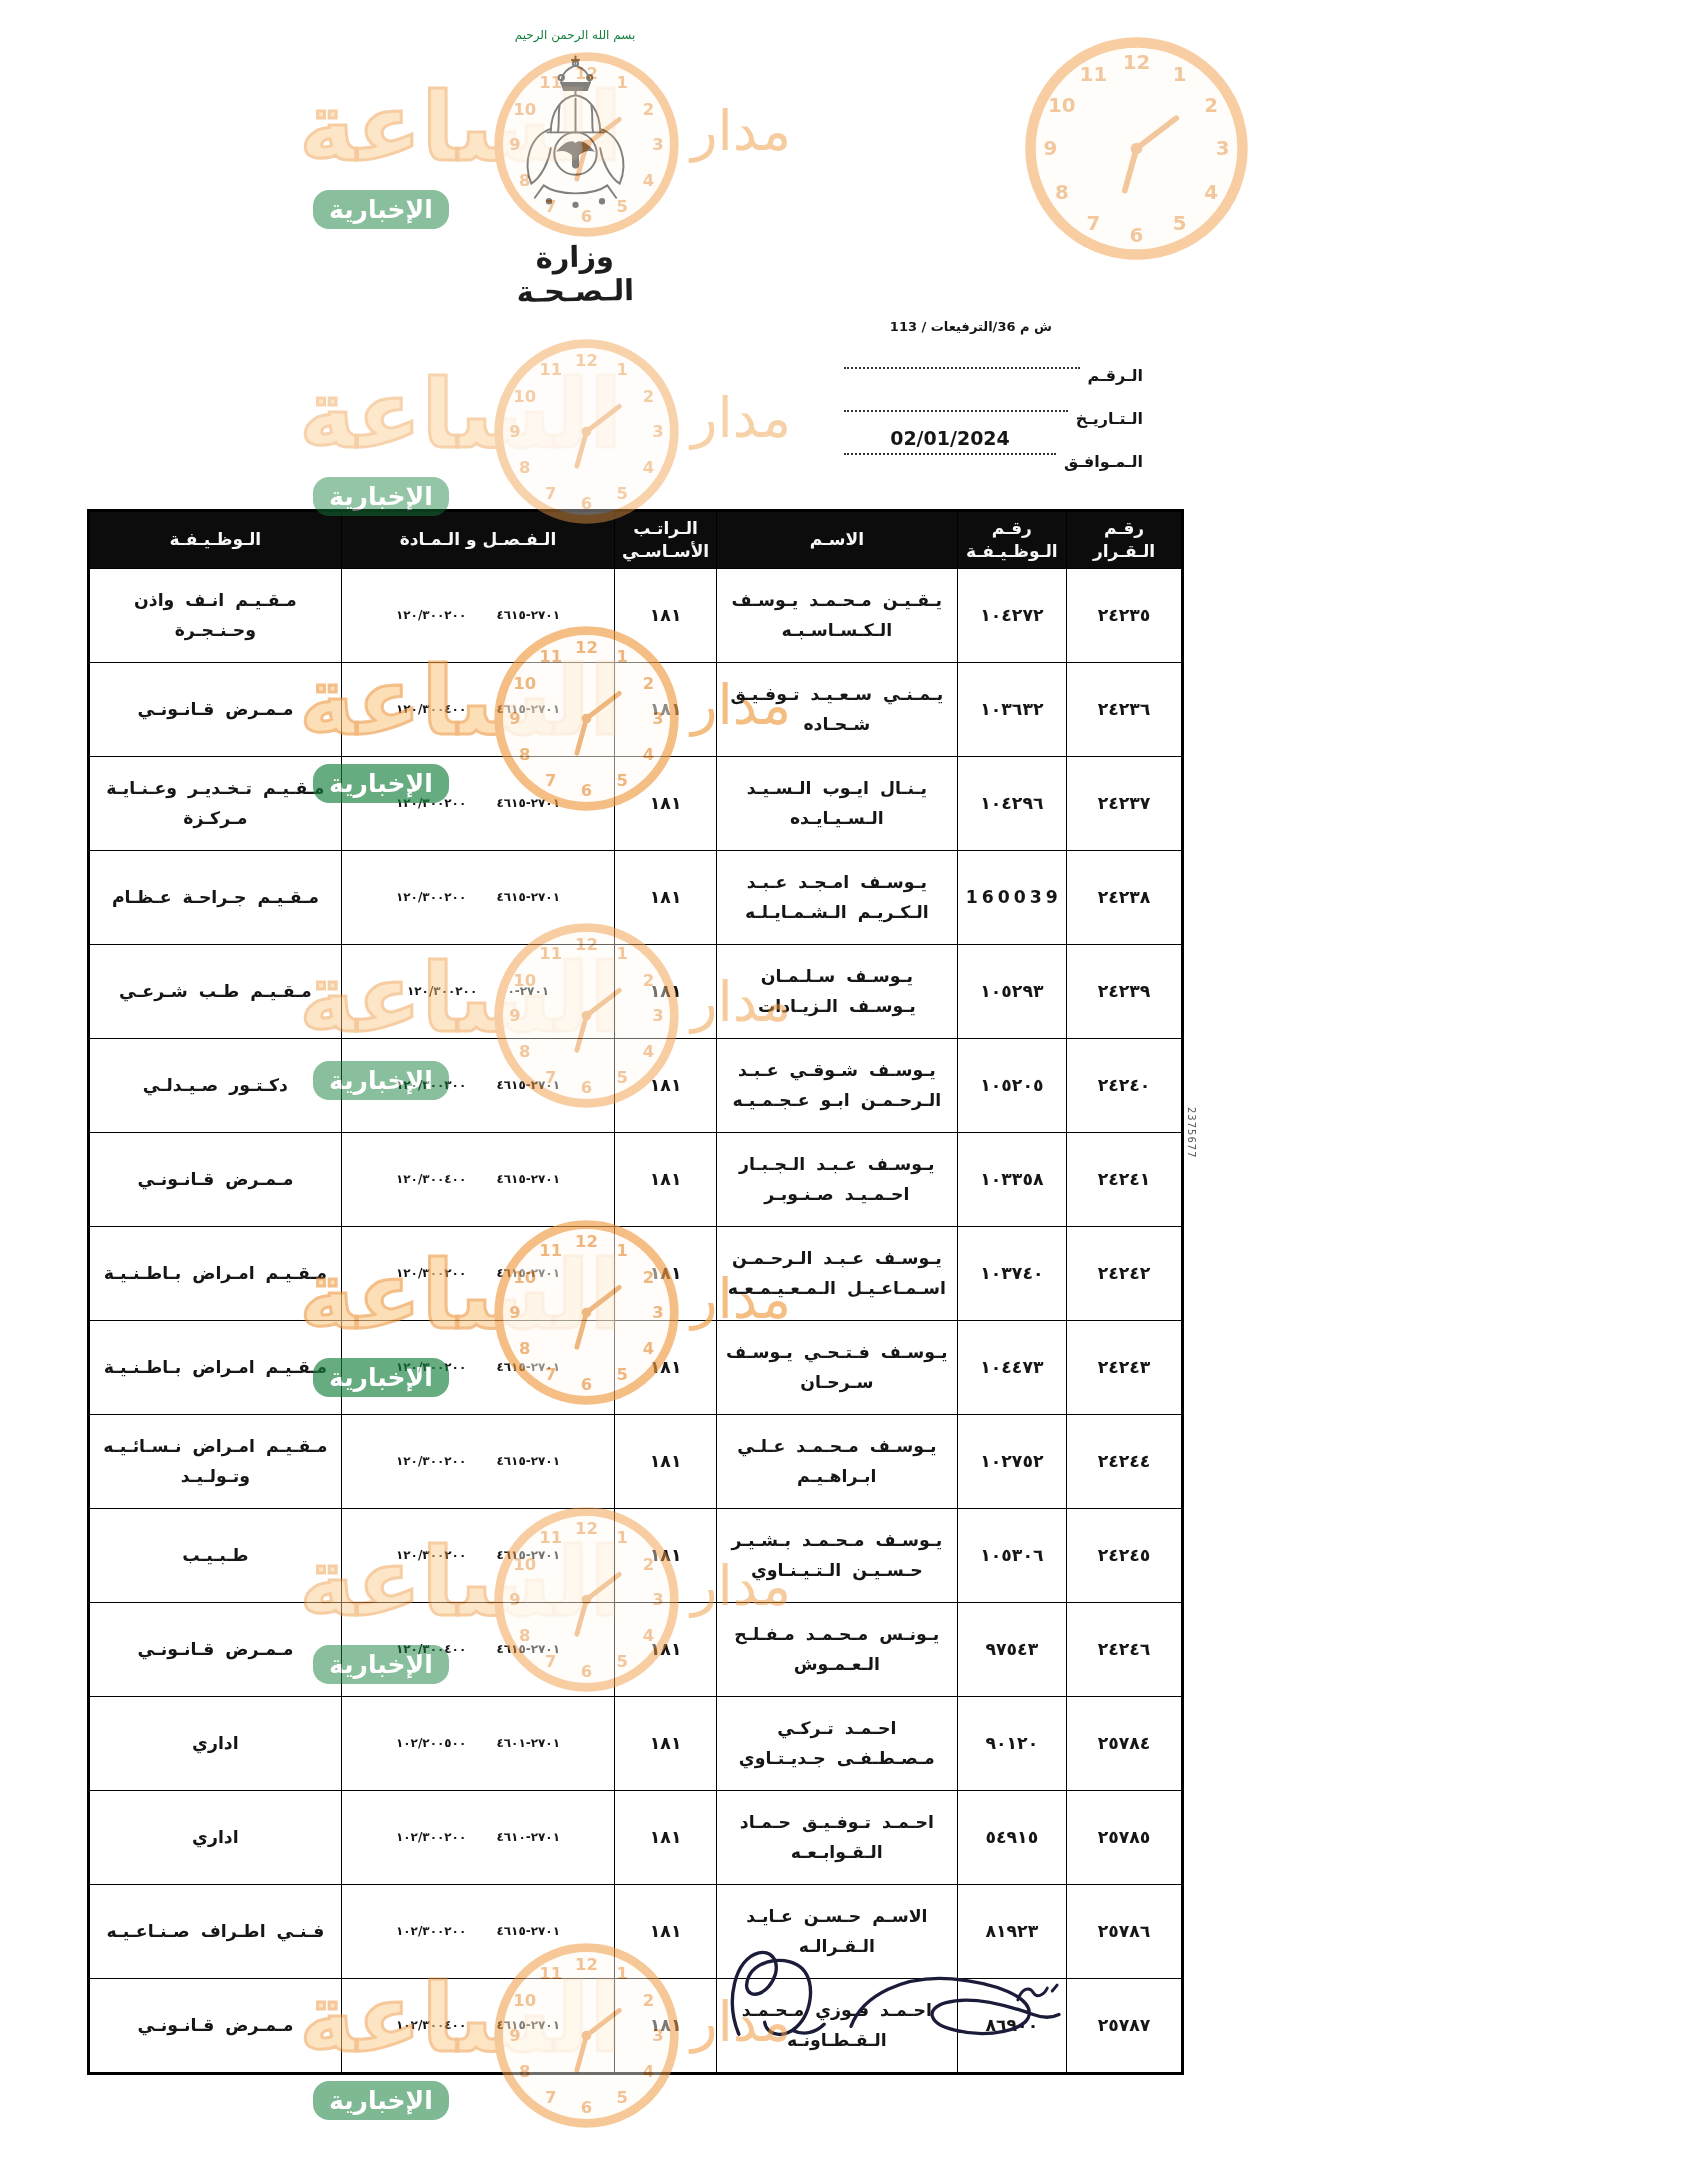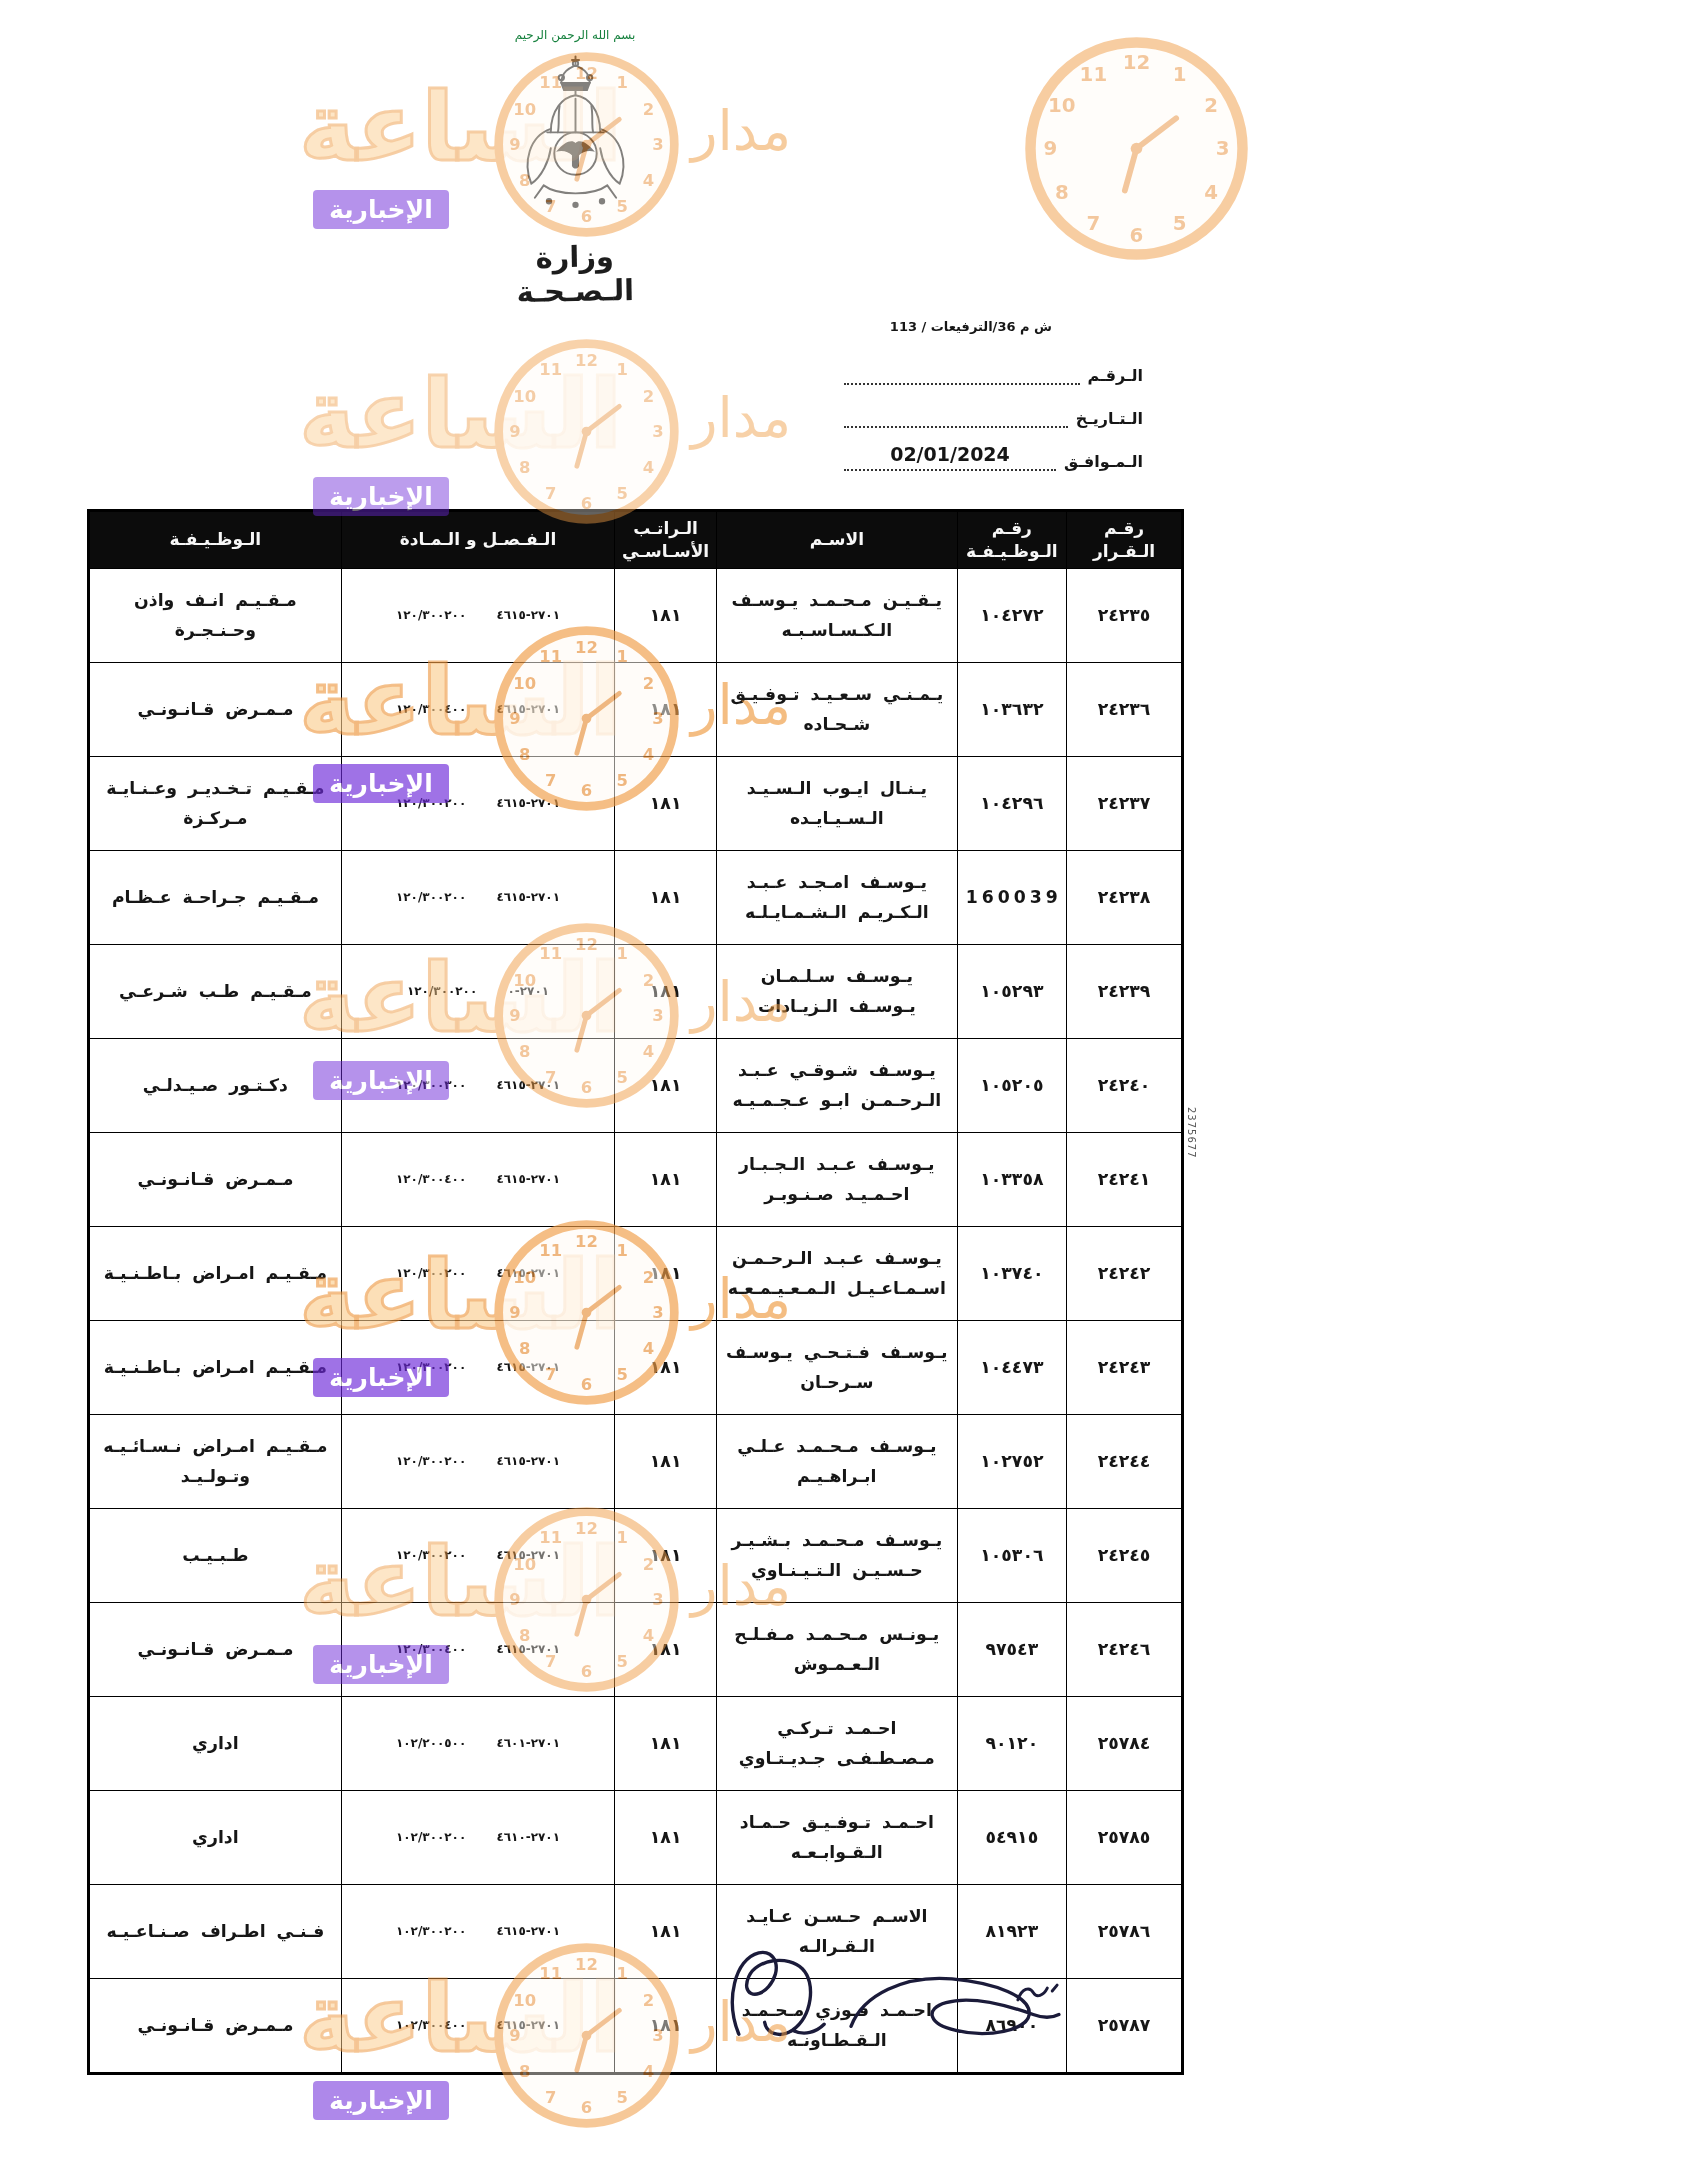--- a/index.html
+++ b/index.html
@@ -5,38 +5,38 @@
   html,body{margin:0;padding:0;}
   body{width:1683px;height:2178px;background:#ffffff;font-family:"DejaVu Sans",sans-serif;position:relative;overflow:hidden;color:#161616;}
 
   
   #wm-layer{position:absolute;inset:0;z-index:3;pointer-events:none;padding-left:14px;}
   .wm-group{position:absolute;width:515px;height:248px;}
   .wm-clock{position:absolute;left:193px;top:8px;width:193px;height:193px;}
   .wm-madar{position:absolute;left:394px;top:59px;font-size:55px;font-weight:normal;color:#ef9b40;}
   .wm-saaa{position:absolute;left:2px;top:40px;font-size:95px;font-weight:bold;line-height:1;
            color:rgba(251,203,138,0.95);-webkit-text-stroke:3px rgba(236,148,58,0.9);}
-  .wm-chip{position:absolute;left:16px;top:150px;background:#6d28d9;color:#ffffff;font-size:25px;
-           font-weight:bold;padding:5px 16px;border-radius:4px;}
+  .wm-chip{position:absolute;left:16px;top:150px;background:#15803d;color:#ffffff;font-size:25px;
+           font-weight:bold;padding:5px 16px;border-radius:16px;}
   .wm-solo-clock{position:absolute;left:1020px;top:32px;width:233px;height:233px;opacity:.5;}
   .clock-nums text{font-family:"DejaVu Sans",sans-serif;}
 
   
   #letterhead{position:absolute;left:483px;top:28px;width:184px;text-align:center;z-index:1;}
   .basmala{font-size:12px;color:#15803d;margin-bottom:2px;}
   .emblem-svg{width:149px;height:190px;}
   .ministry{font-size:29px;font-weight:bold;color:#1d1d1d;margin-top:2px;transform:rotate(-1deg);}
 
   
   #ref-block{position:absolute;left:844px;top:319px;width:299px;z-index:1;}
   .ref-line{direction:rtl;font-size:13px;font-weight:bold;white-space:nowrap;text-align:right;width:208px;}
   .ref-fields{margin-top:8px;}
   .ref-row{direction:rtl;display:flex;align-items:flex-end;height:43px;}
   .ref-label{font-size:16px;font-weight:bold;white-space:nowrap;}
-  .ref-dots{flex:1;border-bottom:2px dotted #333;margin:0 8px 0 0;min-height:26px;text-align:center;}
+  .ref-dots{flex:1;border-bottom:2px dotted #333;margin:0 8px 16px 0;min-height:26px;text-align:center;}
   .date-val{font-size:19px;font-weight:bold;direction:ltr;display:inline-block;}
 
   
   #tbl-wrap{position:absolute;left:87px;top:509px;width:1097px;z-index:1;}
   table{border-collapse:collapse;width:100%;border:3px solid #000;table-layout:fixed;}
   th,td{border:1.6px solid #000;vertical-align:middle;text-align:center;}
   th{background:#0c0c0c;color:#f7f7f7;font-size:17px;font-weight:bold;padding:5px 3px;line-height:1.35;}
   td{font-size:17.3px;font-weight:bold;height:85px;padding:4px 8px;line-height:1.75;}
   td.num{direction:ltr;unicode-bidi:bidi-override;letter-spacing:4px;}
   td.chapter{font-size:12px;letter-spacing:1px;word-spacing:26px;white-space:nowrap;}

